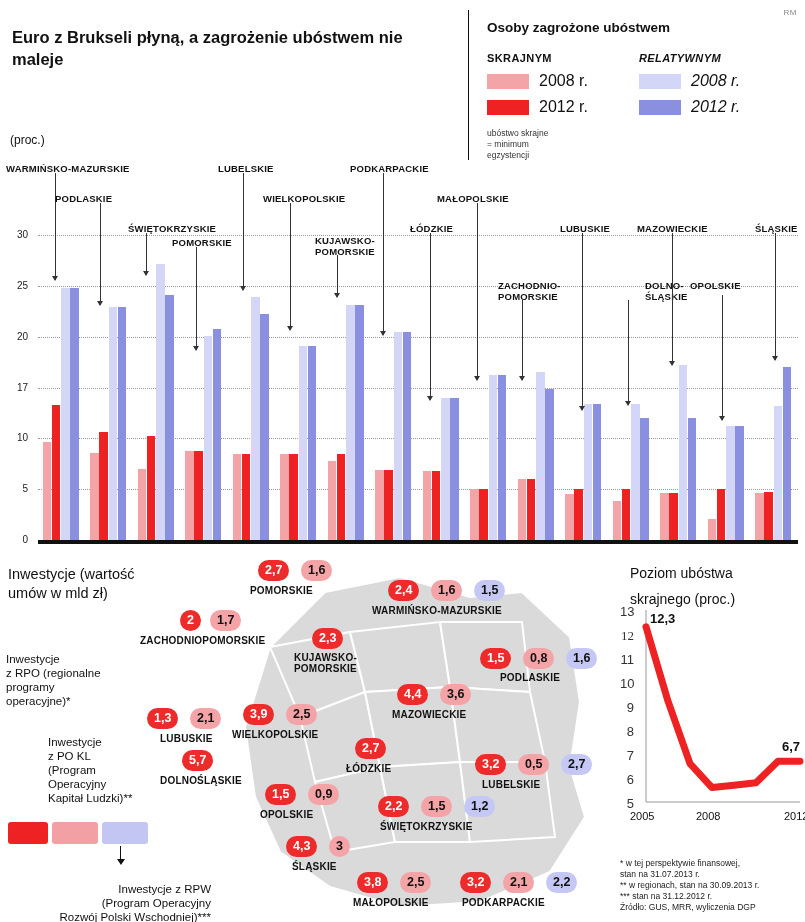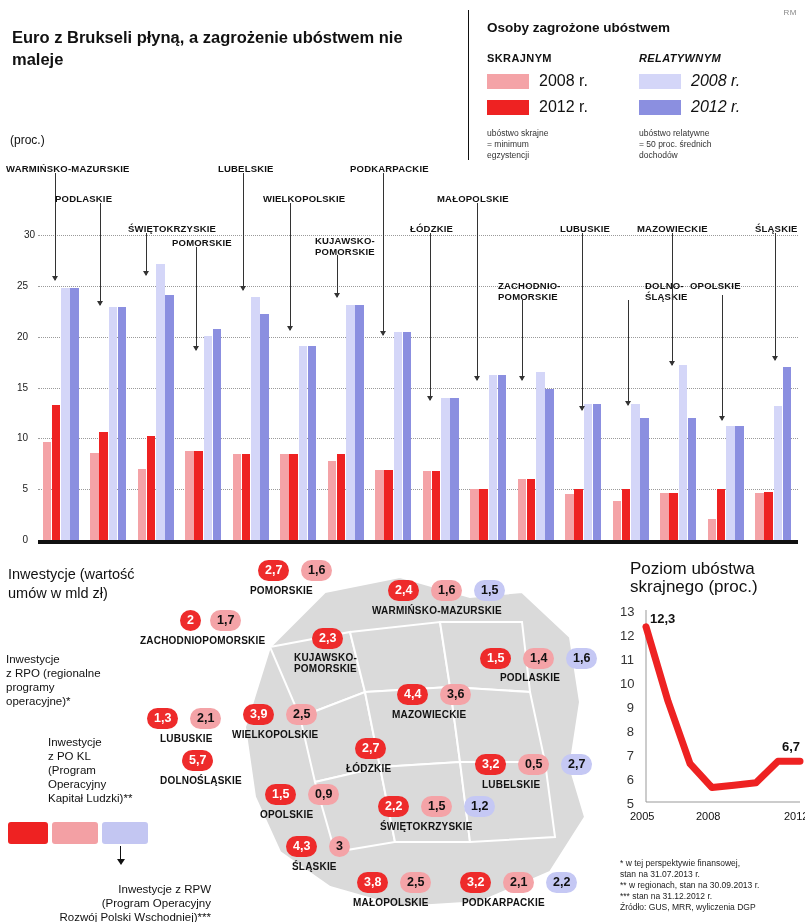--- a/index.html
+++ b/index.html
@@ -83,21 +83,21 @@
   }
   .p-red{background:#ee2b2b;color:#fff;}
   .p-pink{background:#f4a3a7;}
   .p-blue{background:#c5c8f4;}
   .reg-name{
     position:absolute;font-size:10px;font-weight:bold;letter-spacing:.2px;
     color:#111;white-space:nowrap;
   }
   
   #linewrap{position:absolute;left:612px;top:552px;width:193px;height:300px;}
-  .ln-title{position:absolute;left:18px;top:8px;width:170px;font-size:17px;line-height:18px;}
+  .ln-title{position:absolute;left:18px;top:8px;width:170px;font-size:14px;line-height:26px;}
   .ln-ylbl{position:absolute;font-size:13px;color:#333;text-align:right;width:14px;}
   .ln-xlbl{position:absolute;font-size:11px;color:#111;}
   .ln-val{position:absolute;font-size:13px;font-weight:bold;}
   .foot{
     position:absolute;left:620px;top:858px;width:185px;font-size:8.5px;line-height:11px;color:#222;
   }
 </style>
 </head>
 <body>
 
@@ -128,41 +128,38 @@
     </div>
     <div class="leg-row">
       <span class="leg-sw" style="background:#8b8fe0"></span>
       <span class="leg-lbl">2012 r.</span>
     </div>
   </div>
 
   <div class="leg-note a" style="white-space:pre-line">ubóstwo skrajne
 = minimum
 egzystencji</div>
-  <div class="leg-note b" style="white-space:pre-line">ubóstwo relatywne
-= 50 proc. średnich
-dochodów</div>
 </div>
 
 <div id="barchart">
   <div class="proc">(proc.)</div>
   <div id="grid-layer">
       <div class="axis-lbl" style="left: 6px; top: 409px;">0</div>
       <div class="gridline" style="top: 364.167px;"></div>
       <div class="axis-lbl" style="left: 6px; top: 358.167px;">5</div>
       <div class="gridline" style="top: 313.333px;"></div>
       <div class="axis-lbl" style="left: 6px; top: 307.333px;">10</div>
       <div class="gridline" style="top: 262.5px;"></div>
-      <div class="axis-lbl" style="left: 6px; top: 256.5px;">15</div>
+      <div class="axis-lbl" style="left: 6px; top: 256.5px;">17</div>
       <div class="gridline" style="top: 211.667px;"></div>
       <div class="axis-lbl" style="left: 6px; top: 205.667px;">20</div>
       <div class="gridline" style="top: 160.833px;"></div>
       <div class="axis-lbl" style="left: 6px; top: 154.833px;">25</div>
       <div class="gridline" style="top: 110px;"></div>
-      <div class="axis-lbl" style="left: 13px; top: 104px;">30</div>
+      <div class="axis-lbl" style="left: 6px; top: 104px;">30</div>
       <div class="baseline" style="top: 415px;"></div>
     </div>
   <div class="bars" id="bars-layer">
       <div class="bar" style="left: 4.55px; width: 8.5px; height: 97.6px; bottom: 10px; background: rgb(244, 163, 167);"></div>
       <div class="bar" style="left: 13.85px; width: 8.5px; height: 135.217px; bottom: 10px; background: rgb(238, 34, 34);"></div>
       <div class="bar" style="left: 23.15px; width: 8.5px; height: 252.133px; bottom: 10px; background: rgb(212, 214, 248);"></div>
       <div class="bar" style="left: 32.45px; width: 8.5px; height: 252.133px; bottom: 10px; background: rgb(139, 143, 224);"></div>
       <div class="bar" style="left: 52.05px; width: 8.5px; height: 87.4333px; bottom: 10px; background: rgb(244, 163, 167);"></div>
       <div class="bar" style="left: 61.35px; width: 8.5px; height: 107.767px; bottom: 10px; background: rgb(238, 34, 34);"></div>
       <div class="bar" style="left: 70.65px; width: 8.5px; height: 232.817px; bottom: 10px; background: rgb(212, 214, 248);"></div>
@@ -335,21 +332,21 @@
       <div class="pill p-pink" style="left: 281px; top: 28px;">1,6</div>
       <div class="pill p-blue" style="left: 324px; top: 28px;">1,5</div>
       <div class="reg-name" style="left: 222px; top: 53px; white-space: pre-line; text-align: center;">WARMIŃSKO-MAZURSKIE</div>
       <div class="pill p-red" style="left: 30px; top: 58px;">2</div>
       <div class="pill p-pink" style="left: 60px; top: 58px;">1,7</div>
       <div class="reg-name" style="left: -10px; top: 83px; white-space: pre-line; text-align: center;">ZACHODNIOPOMORSKIE</div>
       <div class="pill p-red" style="left: 162px; top: 76px;">2,3</div>
       <div class="reg-name" style="left: 144px; top: 100px; white-space: pre-line; text-align: center;">KUJAWSKO-
 POMORSKIE</div>
       <div class="pill p-red" style="left: 330px; top: 96px;">1,5</div>
-      <div class="pill p-pink" style="left: 373px; top: 96px;">1,4</div>
+      <div class="pill p-pink" style="left: 373px; top: 96px;">0,8</div>
       <div class="pill p-blue" style="left: 416px; top: 96px;">1,6</div>
       <div class="reg-name" style="left: 350px; top: 120px; white-space: pre-line; text-align: center;">PODLASKIE</div>
       <div class="pill p-red" style="left: 247px; top: 132px; text-align: center;">4,4</div>
       <div class="pill p-pink" style="left: 290px; top: 132px;">3,6</div>
       <div class="reg-name" style="left: 242px; top: 157px; white-space: pre-line; text-align: center;">MAZOWIECKIE</div>
       <div class="pill p-red" style="left: -3px; top: 156px;">1,3</div>
       <div class="pill p-pink" style="left: 40px; top: 156px;">2,1</div>
       <div class="reg-name" style="left: 10px; top: 181px; white-space: pre-line; text-align: center;">LUBUSKIE</div>
       <div class="pill p-red" style="left: 93px; top: 152px;">3,9</div>
       <div class="pill p-pink" style="left: 136px; top: 152px;">2,5</div>
@@ -390,21 +387,21 @@
       <path d="M34 74.79999999999998 L56 149.20000000000002 L78 211.60000000000002 L100 235.60000000000002 L122 233.2 L144 230.8 L166 209.2 L188 209.2" fill="none" stroke="#ee2222" stroke-width="7" stroke-linecap="round" stroke-linejoin="round"></path>
     </svg>
   <div id="line-decor">
       <div class="ln-ylbl" style="left: 8px; top: 244px;">5</div>
       <div class="ln-ylbl" style="left: 8px; top: 220px;">6</div>
       <div class="ln-ylbl" style="left: 8px; top: 196px;">7</div>
       <div class="ln-ylbl" style="left: 8px; top: 172px;">8</div>
       <div class="ln-ylbl" style="left: 8px; top: 148px;">9</div>
       <div class="ln-ylbl" style="left: 8px; top: 124px;">10</div>
       <div class="ln-ylbl" style="left: 8px; top: 100px;">11</div>
-      <div class="ln-ylbl" style="left: 8px; top: 76px;">12</div>
+      <div class="ln-ylbl" style="left: 8px; top: 76px; font-family: Liberation Serif, serif;">12</div>
       <div class="ln-ylbl" style="left: 8px; top: 52px;">13</div>
       <div class="ln-xlbl" style="left: 18px; top: 258px;">2005</div>
       <div class="ln-xlbl" style="left: 84px; top: 258px;">2008</div>
       <div class="ln-xlbl" style="left: 172px; top: 258px;">2012</div>
       <div class="ln-val" style="left: 38px; top: 58.8px;">12,3</div>
       <div class="ln-val" style="left: 170px; top: 187.2px;">6,7</div>
     </div>
 </div>
 
 <div class="foot" style="white-space:pre-line">* w tej perspektywie finansowej,

